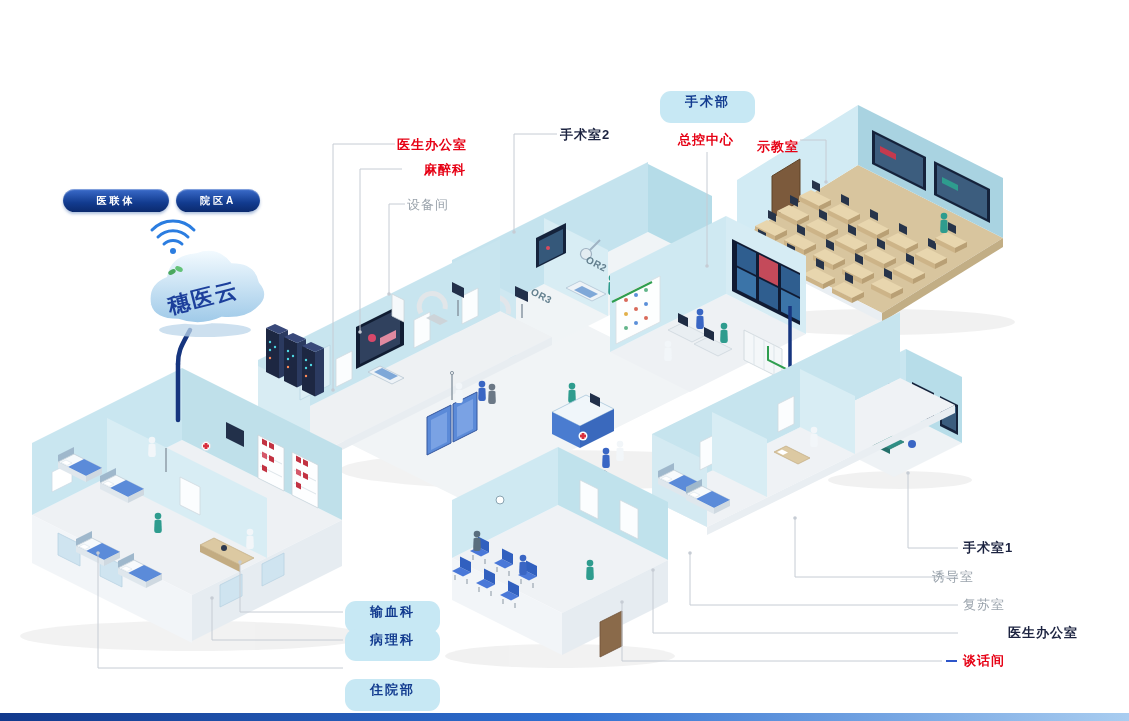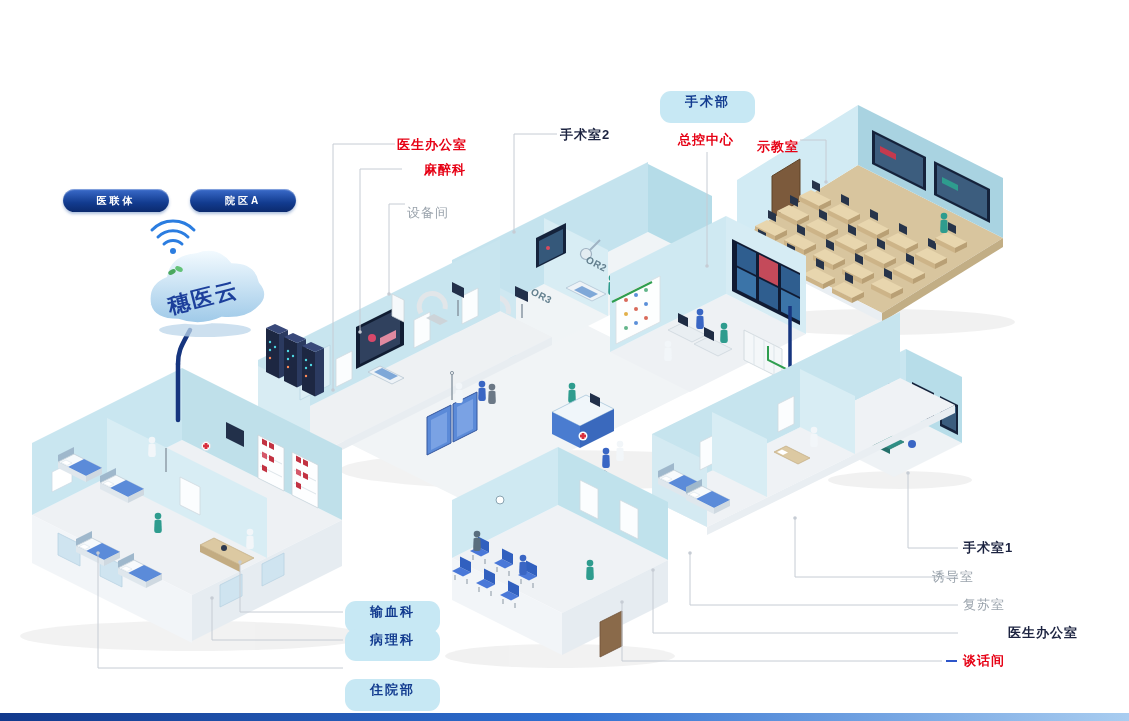--- a/index.html
+++ b/index.html
@@ -422,28 +422,28 @@
         <circle cx="98" cy="553" r="1.8"></circle>
   </g>
   <line x1="946" y1="661" x2="957" y2="661" stroke="#2d55c9" stroke-width="2"></line>
 
   <text class="ortag" transform="translate(585,262) rotate(27)">OR2</text>
   <text class="ortag" transform="translate(530,294) rotate(27)">OR3</text>
 </svg>
 
 <div class="pill light" style="left:660px;top:91px;width:95px">手术部</div>
 <div class="pill dark" style="left:63px;top:189px;width:106px">医联体</div>
-<div class="pill dark" style="left:190px;top:189px;width:106px">院区A</div>
+<div class="pill dark" style="left:176px;top:189px;width:84px">院区A</div>
 <div class="pill light" style="left:345px;top:601px;width:95px">输血科</div>
 <div class="pill light" style="left:345px;top:629px;width:95px">病理科</div>
 <div class="pill light" style="left:345px;top:679px;width:95px">住院部</div>
 
 <span class="callout red" style="left:397px;top:138px">医生办公室</span>
 <span class="callout red" style="left:424px;top:163px">麻醉科</span>
-<span class="callout gray" style="left:407px;top:206px">设备间</span>
+<span class="callout gray" style="left:407px;top:198px">设备间</span>
 <span class="callout dark" style="left:560px;top:128px">手术室2</span>
 <span class="callout red" style="left:678px;top:133px">总控中心</span>
 <span class="callout red" style="left:757px;top:140px">示教室</span>
 <span class="callout dark" style="left:963px;top:541px">手术室1</span>
 <span class="callout gray" style="left:932px;top:570px">诱导室</span>
 <span class="callout gray" style="left:963px;top:598px">复苏室</span>
 <span class="callout dark" style="left:1008px;top:626px">医生办公室</span>
 <span class="callout red" style="left:963px;top:654px">谈话间</span>
 
 <div class="bottom-bar"></div>

